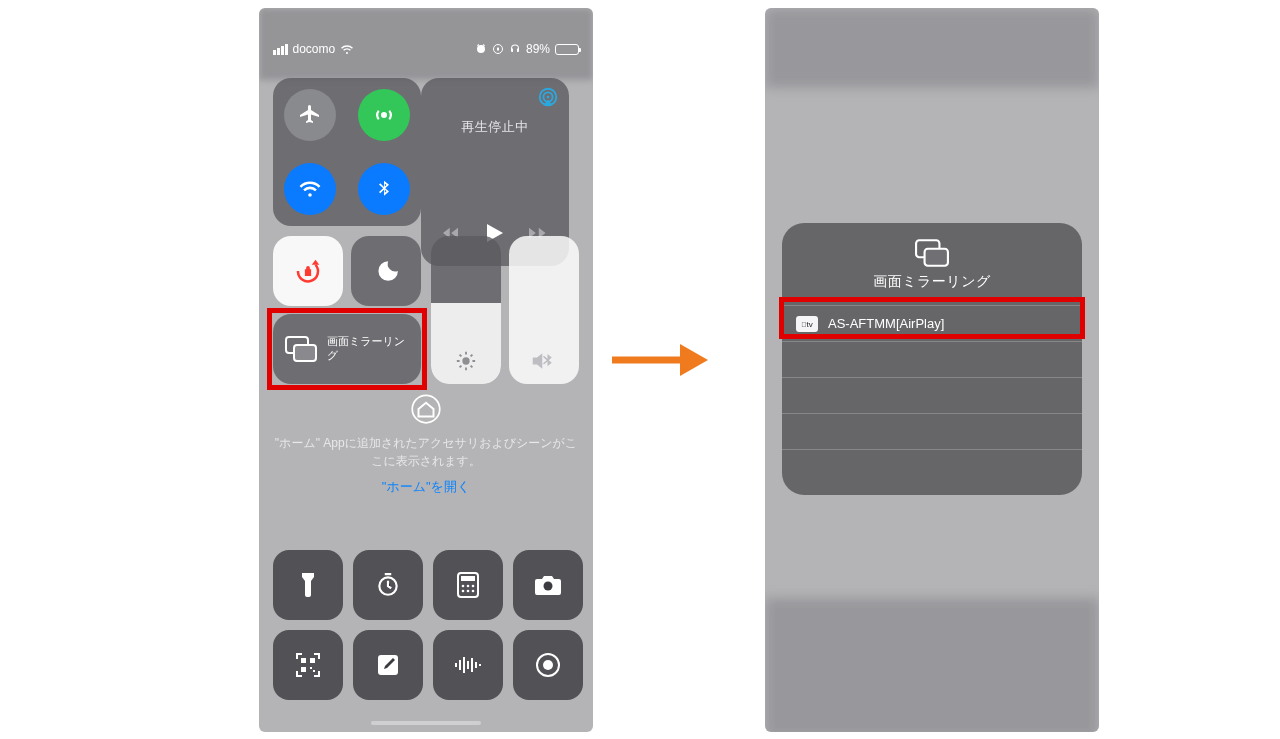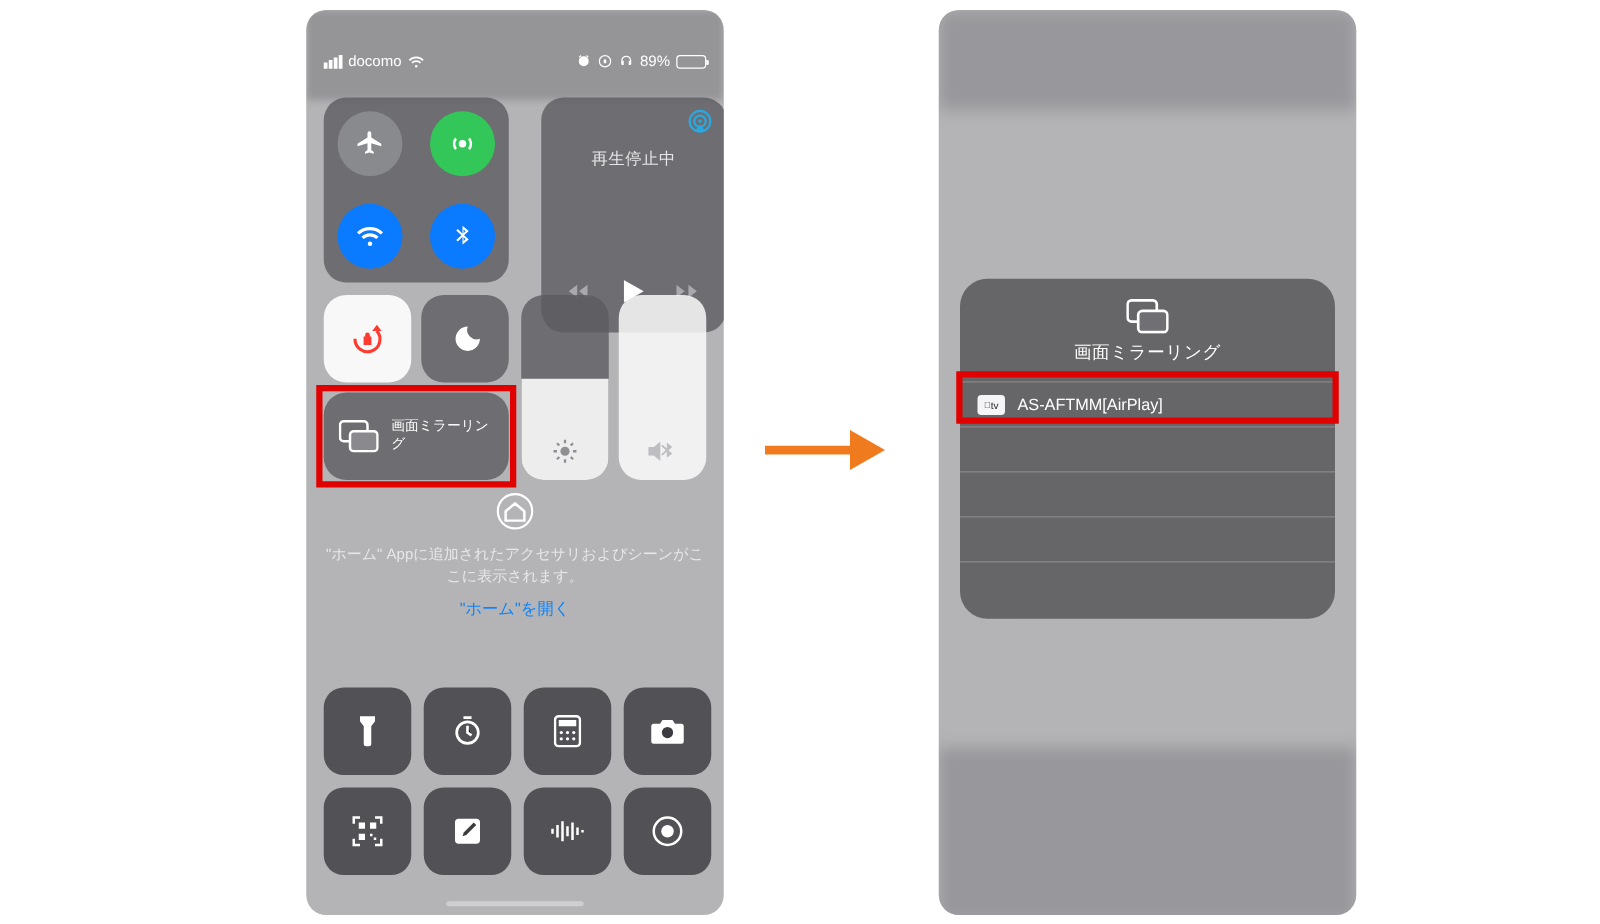--- a/index.html
+++ b/index.html
@@ -17,21 +17,22 @@
     width: 1280px;
     height: 739px;
     position: relative;
   }
   .phone {
     position: absolute;
     width: 334px;
     height: 724px;
     background: #b4b3b5;
     overflow: hidden;
-    border-radius: 16px;
+    border-radius: 6px;
+    margin-left: 14px;
   }
   .phone-left { left: 245px; top: 8px; }
   .phone-right { left: 751px; top: 8px; }
 
   
   .phone-right .bgstripe {
     position: absolute; left: 0; right: 0; height: 80px;
     background: rgba(100,100,110,.35); filter: blur(6px);
   }
   .bgstripe.s1 { top: 0; }
@@ -80,21 +81,21 @@
   }
   .circ {
     width: 52px; height: 52px; border-radius: 50%;
     display: flex; align-items: center; justify-content: center;
   }
   .c-grey { background: #898a8e; }
   .c-green { background: #33c759; }
   .c-blue { background: #0a7aff; }
 
   
-  .media { left: 188px; top: 70px; width: 148px; height: 188px; }
+  .media { left: 162px; top: 70px; width: 148px; height: 188px; }
   .media .airplay-dot {
     position: absolute; top: 8px; right: 10px; width: 22px; height: 22px;
   }
   .media .txt {
     position: absolute; top: 40px; left: 0; right: 0; text-align: center;
     color: #e6e6e8; font-size: 13px; letter-spacing: .5px;
   }
   .media .ctrls {
     position: absolute; bottom: 24px; left: 0; right: 0;
     display: flex; justify-content: center; gap: 26px; align-items: center;

